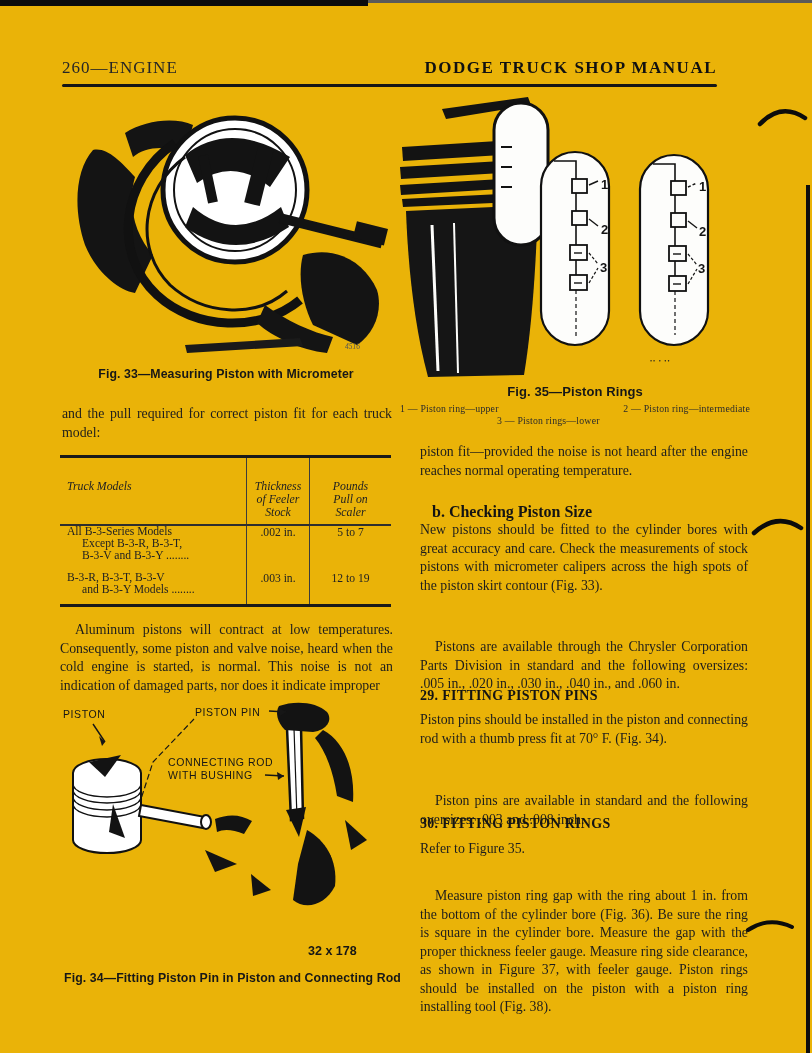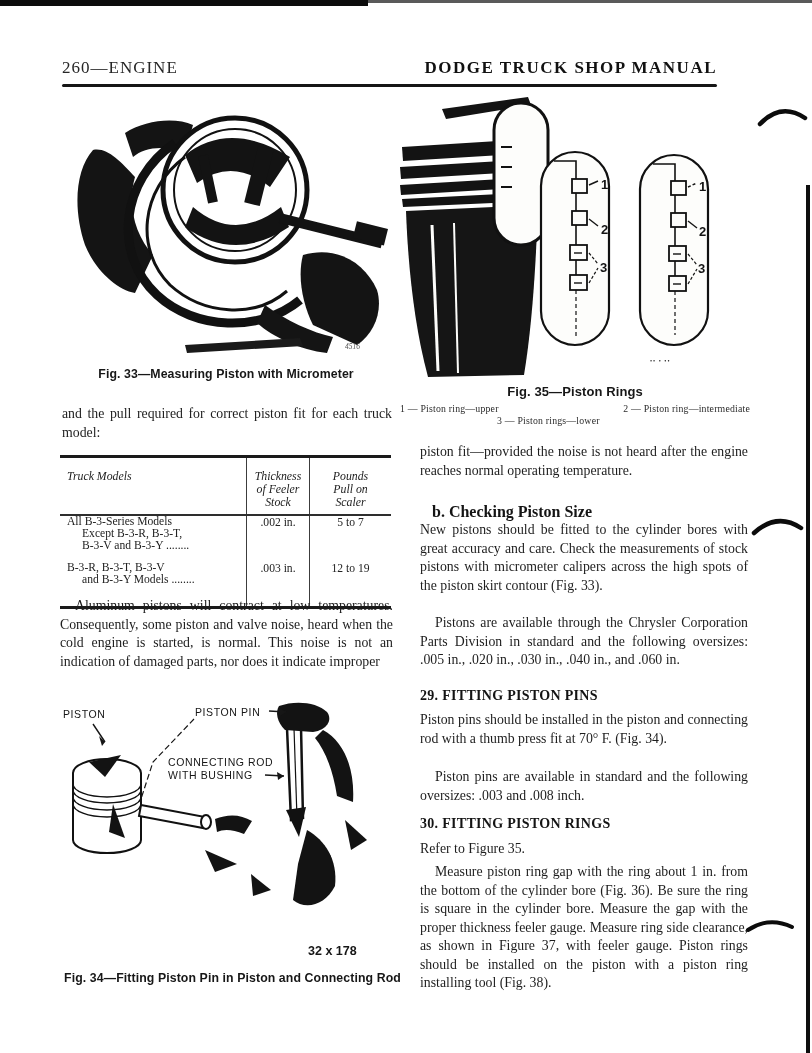--- a/index.html
+++ b/index.html
@@ -1,46 +1,46 @@
 <!DOCTYPE html>
 <html lang="en"><head>
 <meta charset="utf-8">
 <style>
   html,body{margin:0;padding:0;background:#e9e9e9;}
-  .page{position:relative;width:812px;height:1053px;background:#ffffff;overflow:hidden;
+  .page{position:relative;width:812px;height:1053px;background:#eab308;overflow:hidden;
         font-family:"Liberation Serif",serif;color:#1c1c1c;}
   .abs{position:absolute;}
   
   .hdr-left{left:62px;top:58px;font-size:17px;letter-spacing:1px;color:#262626;}
   .hdr-right{right:95px;top:58px;font-size:17px;font-weight:bold;letter-spacing:1.5px;color:#111;}
   .hdr-rule{left:62px;top:84px;width:655px;height:3px;background:#161616;border-radius:2px;}
   
   .body-text{font-size:13.8px;line-height:18.5px;text-align:justify;color:#1d1d1d;}
-  .indent{text-indent:15px;}
+  .indent{text-indent:15px;margin-top:24px;}
   .sec-heading{font-size:14px;font-weight:bold;letter-spacing:.3px;color:#141414;}
   .sub-heading{font-size:16px;font-weight:bold;color:#141414;}
   .fig-caption{font-family:Liberation Sans, sans-serif;font-weight:bold;font-size:12.3px;
                text-align:center;letter-spacing:.1px;color:#171717;}
   .plate-num{font-family:"Liberation Sans",sans-serif;font-weight:bold;font-size:12.5px;color:#161616;}
   .photo-code{font-size:7.5px;font-style:italic;color:#555;text-align:center;}
   .legend-text{font-size:9.8px;color:#2b2b2b;letter-spacing:.2px;}
   
   .spec-table{left:60px;top:455px;width:331px;border-top:3px solid #1a1a1a;border-bottom:3px solid #1a1a1a;
               font-size:11.6px;color:#222;}
   .tr{display:flex;box-sizing:border-box;}
   .th-row{border-bottom:2px solid #2e2e2e;}
   .c1{width:186px;box-sizing:border-box;padding-left:7px;padding-right:3px;}
   .c2{width:63px;box-sizing:border-box;border-left:1.6px solid #3c3c3c;text-align:center;}
   .c3{width:82px;box-sizing:border-box;border-left:1.6px solid #3c3c3c;text-align:center;}
-  .th{font-style:italic;font-size:11.8px;line-height:13px;padding-top:12px;padding-bottom:5px;}
+  .th{font-style:italic;font-size:11.8px;line-height:13px;padding-top:22px;padding-bottom:5px;}
   .cell-bottom{display:flex;flex-direction:column;justify-content:flex-start;padding-bottom:5px;}
   .mline{line-height:11.8px;}
   .mindent{padding-left:15px;}
   .row1{padding-bottom:7px;}
-  .row2{padding-top:4px;padding-bottom:20px;}
+  .row2{padding-top:4px;padding-bottom:8px;}
   
   .diag-label{font-family:"Liberation Sans",sans-serif;font-size:10.5px;letter-spacing:.6px;fill:#161616;}
   .ring-num{font-family:"Liberation Sans",sans-serif;font-size:13px;font-weight:bold;fill:#141414;}
   .smudge{font-size:6px;fill:#222;letter-spacing:1px;}
   
   .edge-top-l{left:0;top:0;width:368px;height:6px;background:#0c0c0c;}
   .edge-top-r{left:368px;top:0;width:444px;height:3px;background:#5a5a5a;}
   .edge-right{left:806px;top:185px;width:4px;height:868px;background:#0e0e0e;}
 </style>
 </head>

